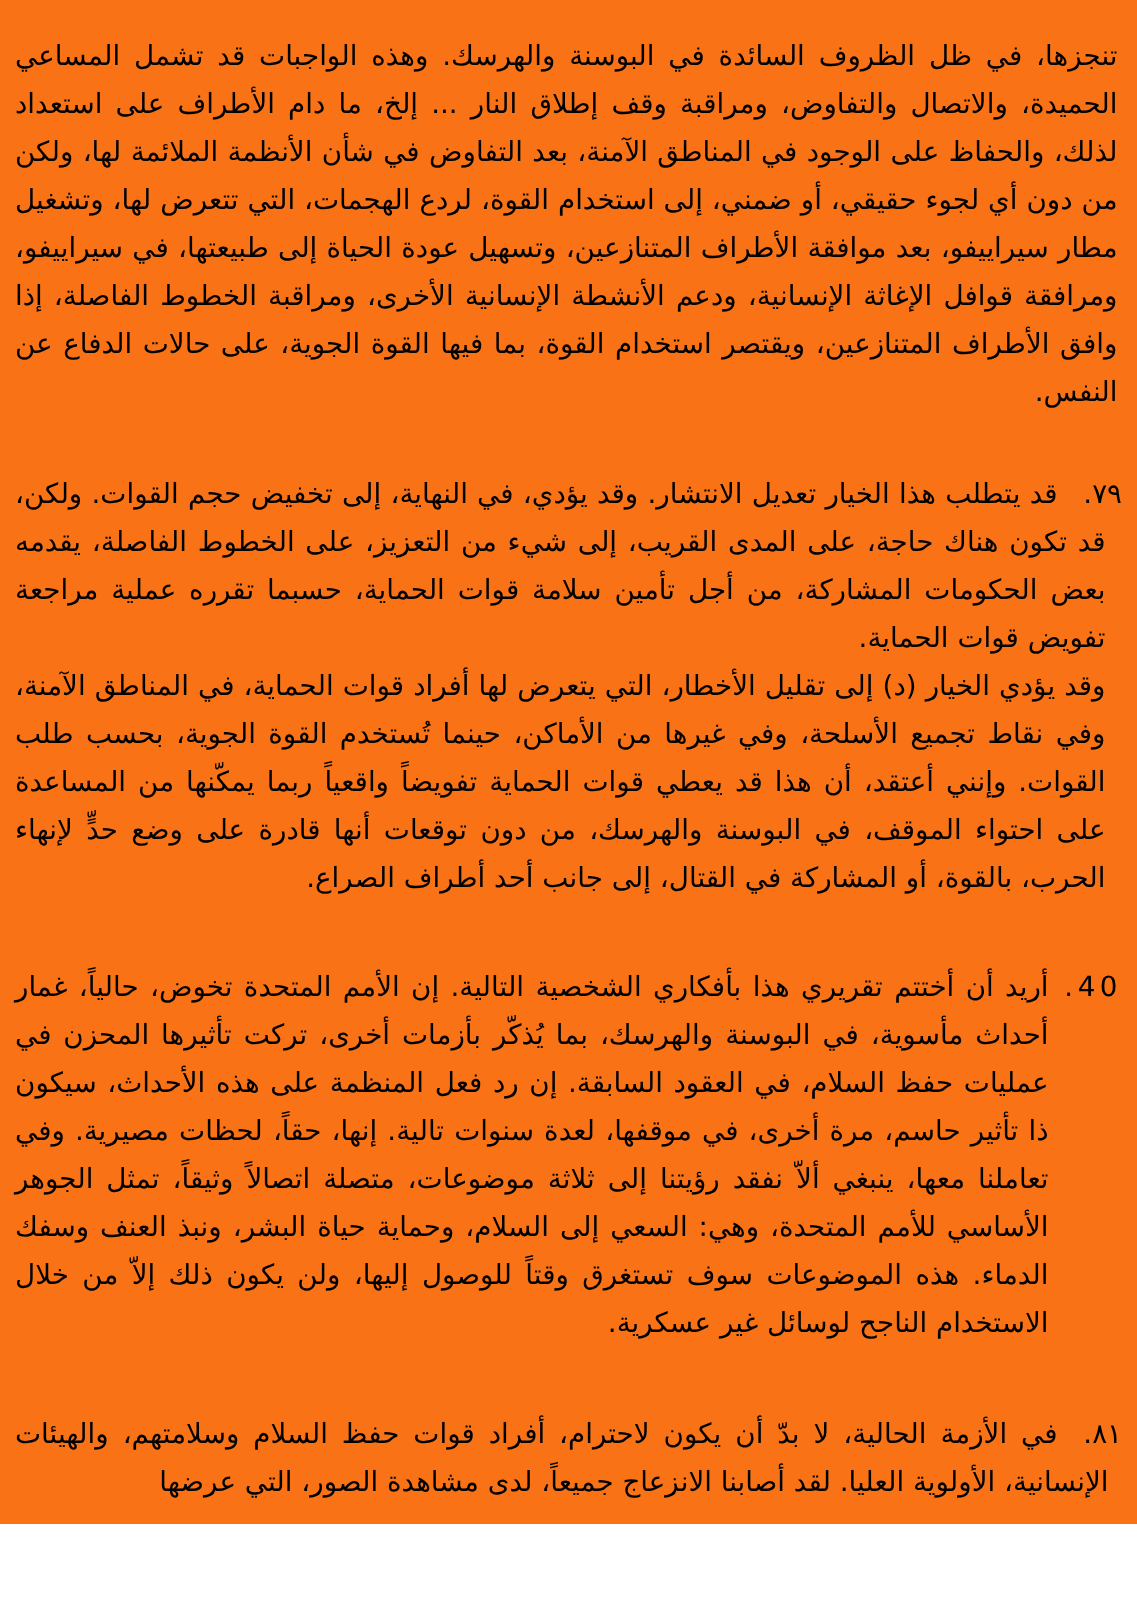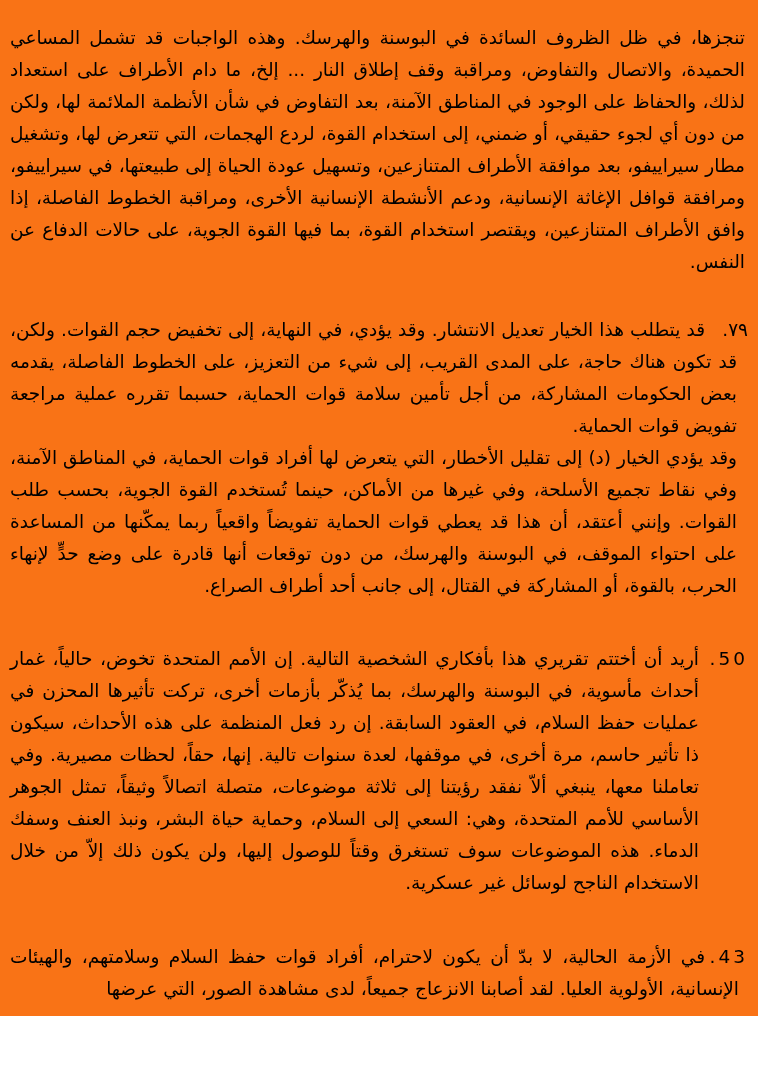--- a/index.html
+++ b/index.html
@@ -70,28 +70,28 @@
 
     <div class="para numbered para-79">
       <span class="para-num">٧٩.</span>
       <div class="para-body body-79">
         <div class="block block-first">قد يتطلب هذا الخيار تعديل الانتشار. وقد يؤدي، في النهاية، إلى تخفيض حجم القوات. ولكن، قد تكون هناك حاجة، على المدى القريب، إلى شيء من التعزيز، على الخطوط الفاصلة، يقدمه بعض الحكومات المشاركة، من أجل تأمين سلامة قوات الحماية، حسبما تقرره عملية مراجعة تفويض قوات الحماية.</div>
         <div class="block">وقد يؤدي الخيار (د) إلى تقليل الأخطار، التي يتعرض لها أفراد قوات الحماية، في المناطق الآمنة، وفي نقاط تجميع الأسلحة، وفي غيرها من الأماكن، حينما تُستخدم القوة الجوية، بحسب طلب القوات. وإنني أعتقد، أن هذا قد يعطي قوات الحماية تفويضاً واقعياً ربما يمكّنها من المساعدة على احتواء الموقف، في البوسنة والهرسك، من دون توقعات أنها قادرة على وضع حدٍّ لإنهاء الحرب، بالقوة، أو المشاركة في القتال، إلى جانب أحد أطراف الصراع.</div>
       </div>
     </div>
 
     <div class="para numbered para-80">
-      <span class="para-num">50.</span>
+      <span class="para-num">40.</span>
       <div class="para-body body-80">
         <div class="block block-first">أريد أن أختتم تقريري هذا بأفكاري الشخصية التالية. إن الأمم المتحدة تخوض، حالياً، غمار أحداث مأسوية، في البوسنة والهرسك، بما يُذكّر بأزمات أخرى، تركت تأثيرها المحزن في عمليات حفظ السلام، في العقود السابقة. إن رد فعل المنظمة على هذه الأحداث، سيكون ذا تأثير حاسم، مرة أخرى، في موقفها، لعدة سنوات تالية. إنها، حقاً، لحظات مصيرية. وفي تعاملنا معها، ينبغي ألاّ نفقد رؤيتنا إلى ثلاثة موضوعات، متصلة اتصالاً وثيقاً، تمثل الجوهر الأساسي للأمم المتحدة، وهي: السعي إلى السلام، وحماية حياة البشر، ونبذ العنف وسفك الدماء. هذه الموضوعات سوف تستغرق وقتاً للوصول إليها، ولن يكون ذلك إلاّ من خلال الاستخدام الناجح لوسائل غير عسكرية.</div>
       </div>
     </div>
 
     <div class="para numbered para-81">
-      <span class="para-num">43.</span>
+      <span class="para-num">٨١.</span>
       <div class="para-body body-81">
         <div class="block block-first">في الأزمة الحالية، لا بدّ أن يكون لاحترام، أفراد قوات حفظ السلام وسلامتهم، والهيئات الإنسانية، الأولوية العليا. لقد أصابنا الانزعاج جميعاً، لدى مشاهدة الصور، التي عرضها</div>
       </div>
     </div>
 
   </div>
 
   <div class="page-number">٣١</div>
 </div>
 

